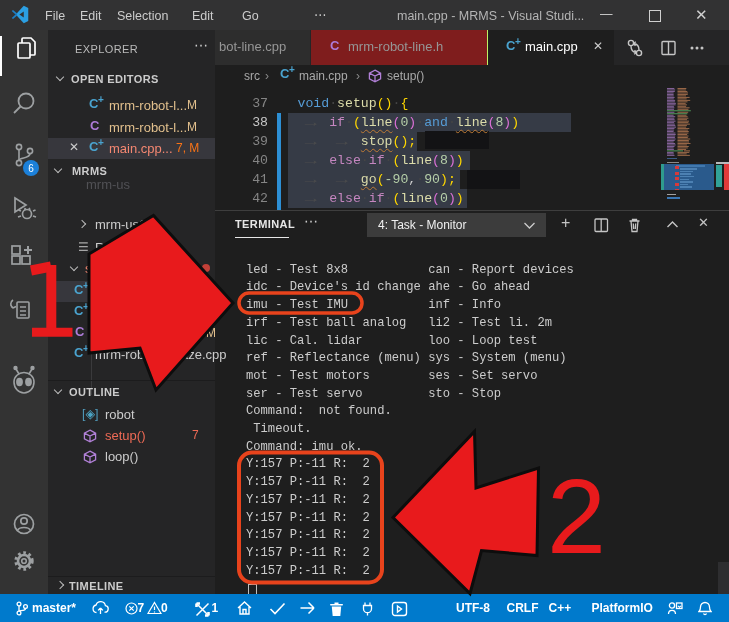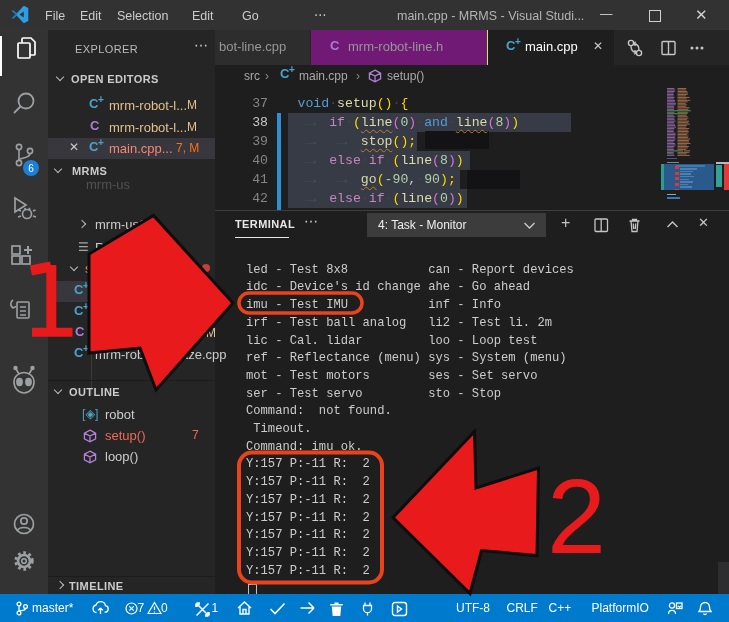--- a/index.html
+++ b/index.html
@@ -198,21 +198,21 @@
   <div class="abs" style="left:0;top:548px;width:167px;height:16px;color:#cccccc;font-size:11px;font-weight:bold;">
     <span class="cvr" style="left:9px;top:4px;"></span>
     <span class="abs" style="left:21px;top:2px;letter-spacing:.4px;">TIMELINE</span>
   </div>
 </div>
 
 <div class="abs" style="left:215px;top:30px;width:514px;height:35px;background:#252526;"></div>
 <div class="abs" style="left:215px;top:30px;width:95px;height:35px;background:#2d2d2d;border-right:1px solid #252526;">
   <span class="abs" style="left:4px;top:9px;font-size:13px;color:#969696;">bot-line.cpp</span>
 </div>
-<div class="abs" style="left:311px;top:30px;width:176px;height:35px;background:#701a75;border-right:1px solid #bef264;">
+<div class="abs" style="left:311px;top:30px;width:176px;height:35px;background:#7f1d1d;border-right:1px solid #bef264;">
   <span class="icoc abs" style="left:19px;top:10px;"></span>
   <span class="abs" style="left:37px;top:9px;font-size:13px;color:#969696;">mrm-robot-line.h</span>
 </div>
 <div class="abs" style="left:488px;top:30px;width:126px;height:35px;background:#1e1e1e;">
   <span class="icocpp abs" style="left:18px;top:10px;"></span>
   <span class="abs" style="left:37px;top:9px;font-size:13px;color:#ffffff;">main.cpp</span>
   <span class="abs" style="left:105px;top:9px;font-size:12px;color:#cccccc;">✕</span>
 </div>
 <svg class="abs" style="left:620px;top:38px;" width="100" height="20" viewBox="0 0 100 20" fill="none" stroke="#c5c5c5" stroke-width="1.4">
 
@@ -435,21 +435,21 @@
 Y:157 P:-11 R:  2
 Y:157 P:-11 R:  2
 Y:157 P:-11 R:  2
 Y:157 P:-11 R:  2</pre>
   <div class="abs" style="left:32.5px;top:373.5px;width:7px;height:12px;border:1.5px solid #bfbfbf;"></div>
   <div class="abs" style="left:503px;top:352px;width:11px;height:35px;background:#2e2e30;"></div>
 </div>
 
 <div class="abs" style="left:181px;top:347px;font-size:13px;color:#cccccc;z-index:5;">aze.cpp</div>
 
-<div class="abs" style="left:0;top:594px;width:729px;height:28px;background:#007acc;color:#ffffff;font-size:12px;" id="statusbar">
+<div class="abs" style="left:0;top:594px;width:729px;height:28px;background:#007acc;color:#ffffff;font-size:12px;font-weight:bold;" id="statusbar">
   <svg class="abs" style="left:16px;top:7px;" width="12" height="15" viewBox="0 0 12 15" fill="none" stroke="#ffffff" stroke-width="1.3">
     <circle cx="3" cy="3" r="1.9"></circle>
       <circle cx="3" cy="12" r="1.9"></circle>
       <circle cx="9.5" cy="5.5" r="1.9"></circle>
     <path d="M3 4.9 V10.1 M9.5 7.4 C9.5 10.5,3.3 9,3 10.1"></path>
   </svg>
   <span class="abs" style="left:32px;top:6.5px;">master*</span>
   <svg class="abs" style="left:92px;top:7px;" width="17" height="14" viewBox="0 0 17 14" fill="none" stroke="#ffffff" stroke-width="1.3">
     <path d="M4.5 11.5 a3.8 3.8 0 0 1 -.4 -7.5 a4.8 4.8 0 0 1 9.3 .7 a3.2 3.2 0 0 1 -.9 6.4"></path>
     <path d="M8.5 13 V7 M8.5 7 l-2.4 2.4 M8.5 7 l2.4 2.4"></path>

